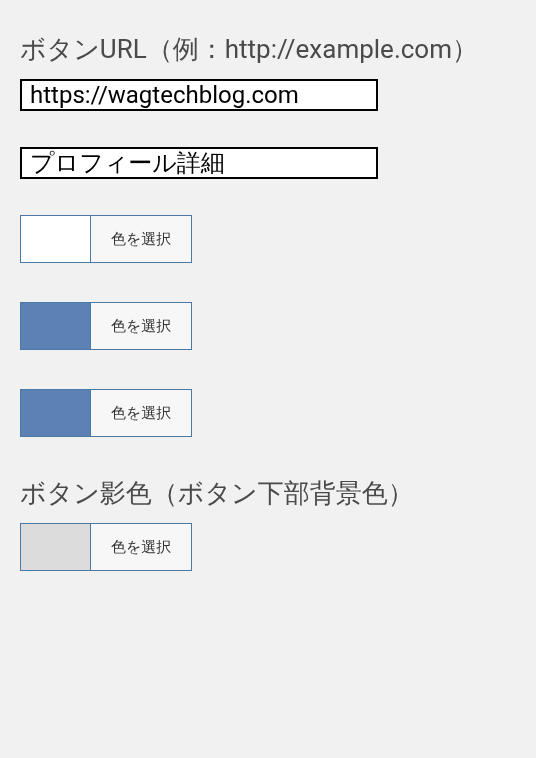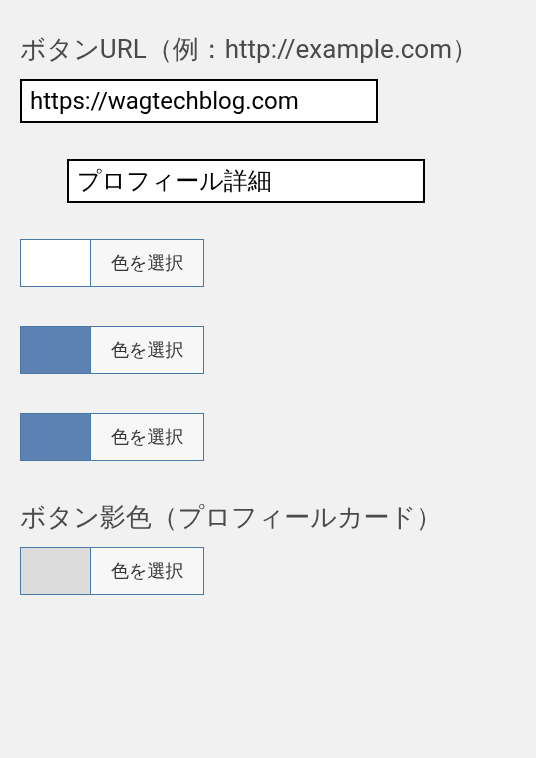--- a/index.html
+++ b/index.html
@@ -22,52 +22,51 @@
     }
     .field-label {
       font-size: 26px;
       color: #4a4a4a;
       margin-bottom: 12px;
       display: block;
       font-weight: 400;
     }
     input[type="text"] {
       font-size: 24px;
-      padding: 6px 8px;
+      padding: 0 8px;
       border: 2px solid #000;
       background: #fff;
       font-family: inherit;
       outline: none;
     }
     .input-url {
       width: 358px;
     }
     .input-text {
       width: 358px;
-      margin-left: 47px;
     }
     .color-picker {
       display: inline-flex;
       border: 1px solid #4a78a7;
       height: 48px;
       background: #fff;
     }
     .color-swatch {
       width: 70px;
       height: 100%;
       border-right: 1px solid #4a78a7;
     }
     .color-button {
       display: flex;
       align-items: center;
       justify-content: center;
       padding: 0 20px;
       background: #f7f7f7;
       color: #333;
-      font-size: 18px;
+      font-size: 15px;
       cursor: pointer;
       border: none;
       font-family: inherit;
       white-space: nowrap;
     }
   </style>
 </head>
 <body>
 
 <div class="container">
@@ -96,20 +95,20 @@
   </div>
 
   <div class="field-group">
     <div class="color-picker">
       <div class="color-swatch" style="background:#5b82b2"></div>
       <button class="color-button">色を選択</button>
     </div>
   </div>
 
   <div class="field-group">
-    <label class="field-label">ボタン影色（プロフィールカード）</label>
+    <label class="field-label">ボタン影色（ボタン下部背景色）</label>
     <div class="color-picker">
       <div class="color-swatch" style="background:#dcdcdc"></div>
       <button class="color-button">色を選択</button>
     </div>
   </div>
 
 </div>
 
 </body></html>

